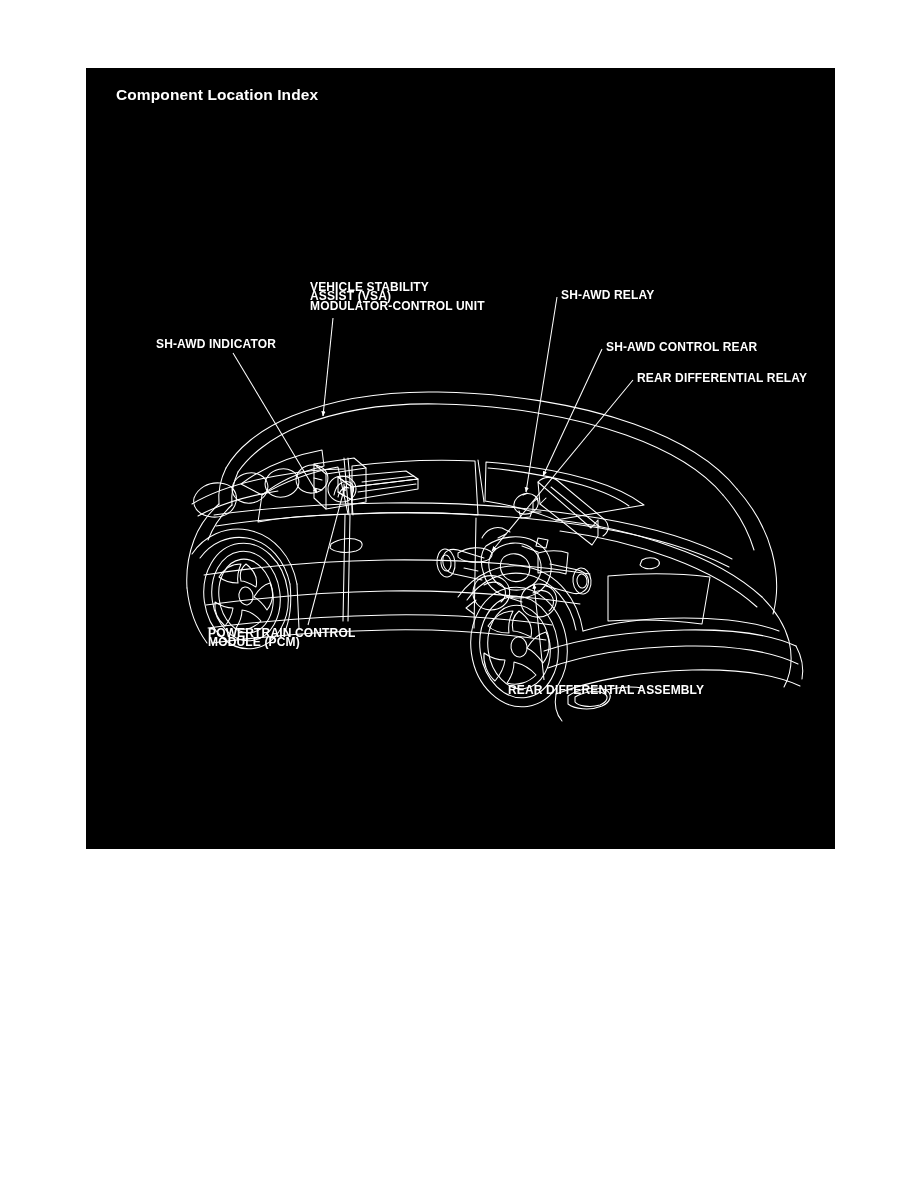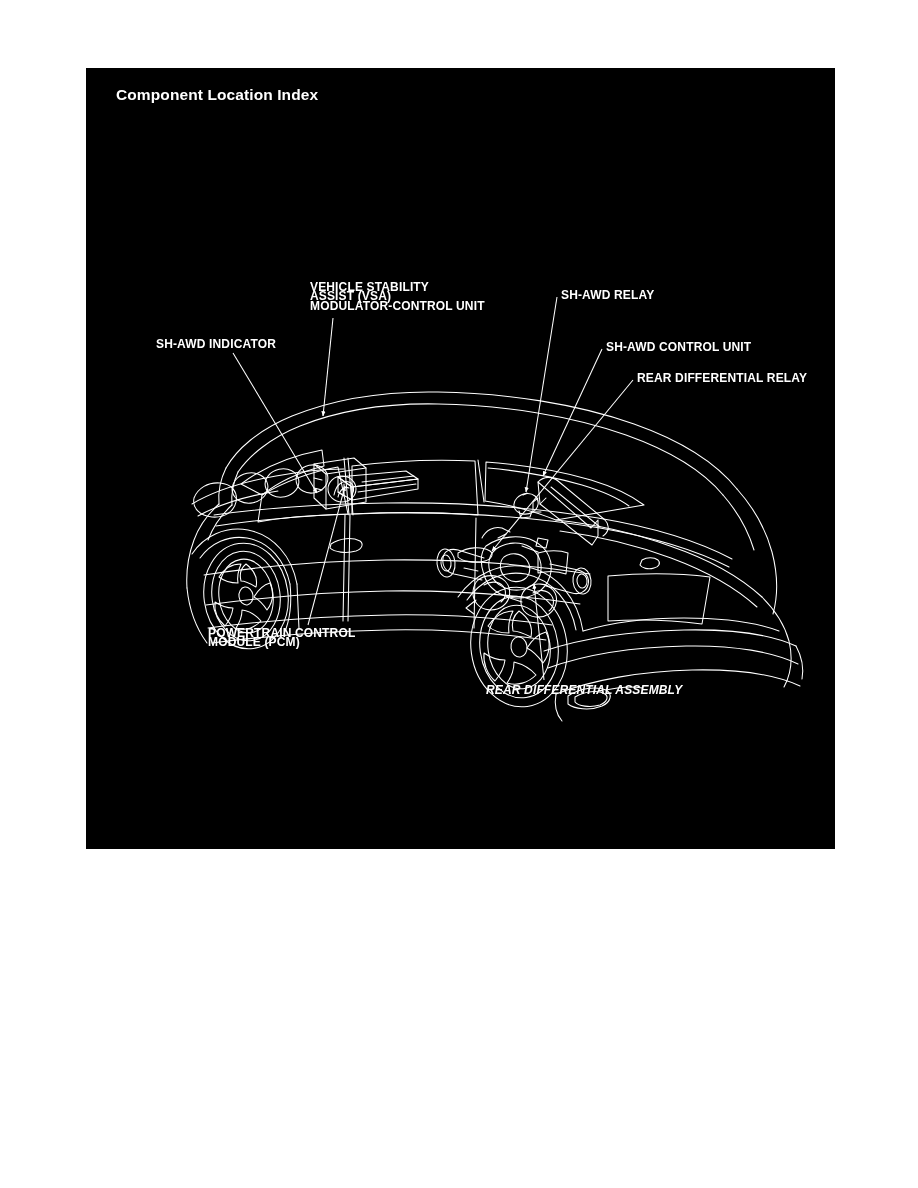--- a/index.html
+++ b/index.html
@@ -303,23 +303,23 @@
     </svg>
 
     <div class="callout" style="left:224px; top:215px;">VEHICLE STABILITY
 ASSIST (VSA)
 MODULATOR-CONTROL UNIT</div>
 
     <div class="callout" style="left:70px; top:272px;text-align:center;">SH-AWD INDICATOR</div>
 
     <div class="callout" style="left:475px; top:223px;">SH-AWD RELAY</div>
 
-    <div class="callout" style="left:520px; top:275px;">SH-AWD CONTROL UNIT</div>
+    <div class="callout" style="left:520px; top:275px;">SH-AWD CONTROL REAR</div>
 
     <div class="callout" style="left:551px; top:306px;">REAR DIFFERENTIAL RELAY</div>
 
     <div class="callout" style="left:122px; top:561px;">POWERTRAIN CONTROL
 MODULE (PCM)</div>
 
-    <div class="callout" style="left:400px; top:618px;font-style:italic;">REAR DIFFERENTIAL ASSEMBLY</div>
+    <div class="callout" style="left:422px; top:618px;">REAR DIFFERENTIAL ASSEMBLY</div>
 
   </div>
 </div>
 
 </body></html>

